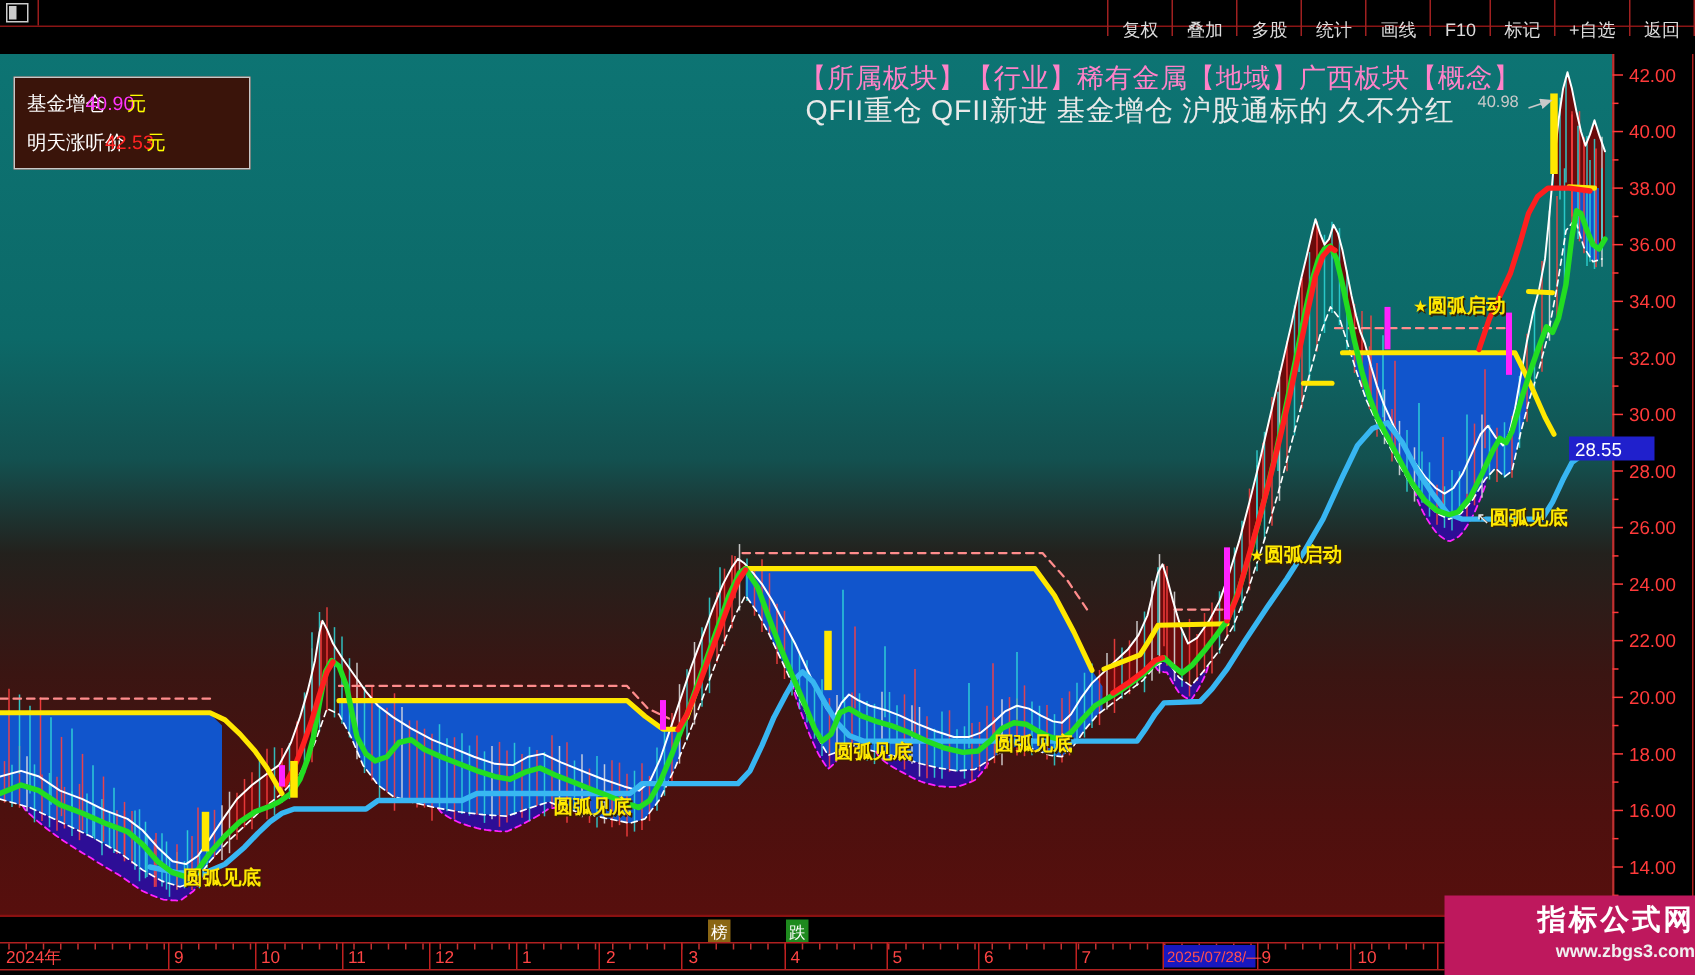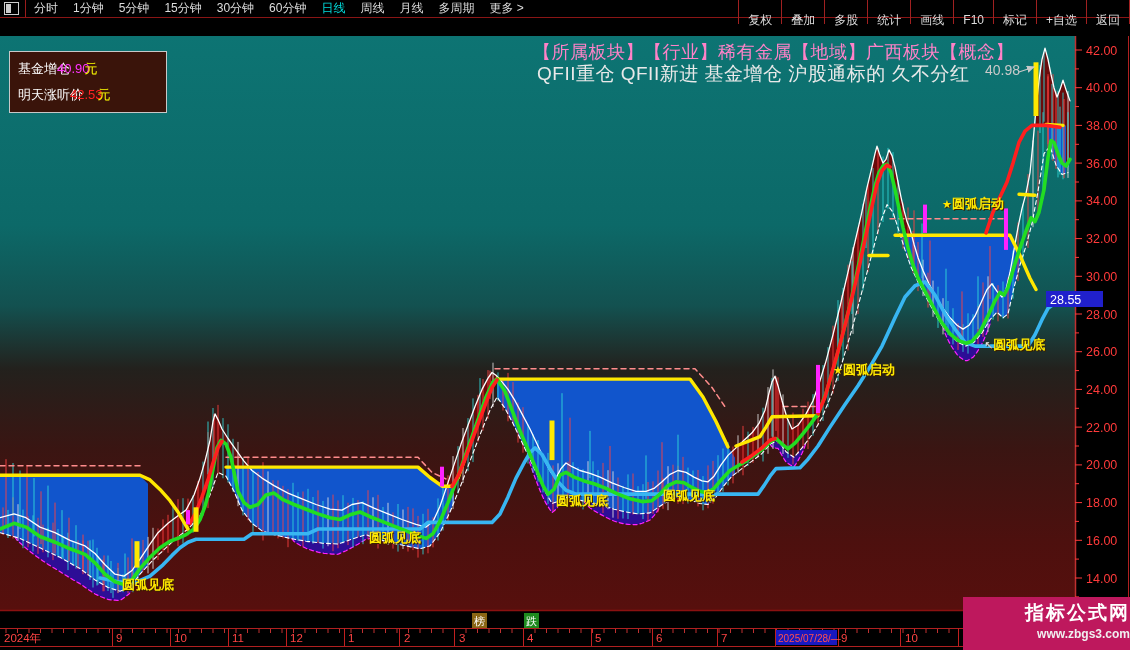--- a/index.html
+++ b/index.html
@@ -27,39 +27,38 @@
   
   .ov{position:absolute;white-space:nowrap;pointer-events:none;}
   .plate{left:533px;top:40px;color:#ff82c8;font-size:18px;letter-spacing:0.5px;}
   .tags{left:537px;top:61px;color:#e9e9e9;font-size:19px;letter-spacing:0.5px;}
   .pricebox{position:absolute;left:9px;top:51px;width:156px;height:60px;background:#3a140a;
     border:1px solid #c8c8c8;font-size:13px;color:#fff;}
   .pb-line{position:absolute;left:8px;white-space:nowrap;}
   .pb-val1{color:#ff34ff;margin-left:-13px;}
   .pb-val2{color:#ff2222;margin-left:-13px;}
   .pb-unit{color:#ffff00;margin-left:-5px;}
-  .peak-anno{color:#c9c9c9;font-size:14px;}
+  .peak-anno{color:#c9c9c9;font-size:11px;}
   .arc-label{color:#ffe900;font-size:13px;font-weight:bold;text-shadow:1px 1px 0 #3a2000;}
   .arc-star{color:#ffe900;font-size:11px;}
   .arc-arrow{color:#e8e8e8;font-size:11px;font-weight:normal;}
   .watermark{position:absolute;left:963px;top:597px;width:167px;height:53px;background:#be185d;
     color:#fff;text-align:right;}
   .wm1{font-size:19px;font-weight:bold;margin-top:3px;letter-spacing:2px;}
   .wm2{font-size:12px;color:#f0f0f0;margin-top:1px;font-weight:bold;}
   svg{position:absolute;left:0;top:0;}
 </style>
 </head>
 <body>
 
 <div class="screen">
 
   <div class="menurow">
     <span class="app-ico"></span>
     <span class="menu-sep"></span>
-    <span id="periods"><span class="mitem">分时</span><span class="mitem">1分钟</span><span class="mitem">5分钟</span><span class="mitem">15分钟</span><span class="mitem">30分钟</span><span class="mitem">60分钟</span><span class="mitem sel">日线</span><span class="mitem">周线</span><span class="mitem">月线</span><span class="mitem">多周期</span><span class="mitem">更多 &gt;</span></span>
     <span class="mright" id="mbtns">
         <span class="mbtn">复权</span>
         <span class="mbtn">叠加</span>
         <span class="mbtn">多股</span>
         <span class="mbtn">统计</span>
         <span class="mbtn">画线</span>
         <span class="mbtn">F10</span>
         <span class="mbtn">标记</span>
         <span class="mbtn">+自选</span>
         <span class="mbtn">返回</span>

